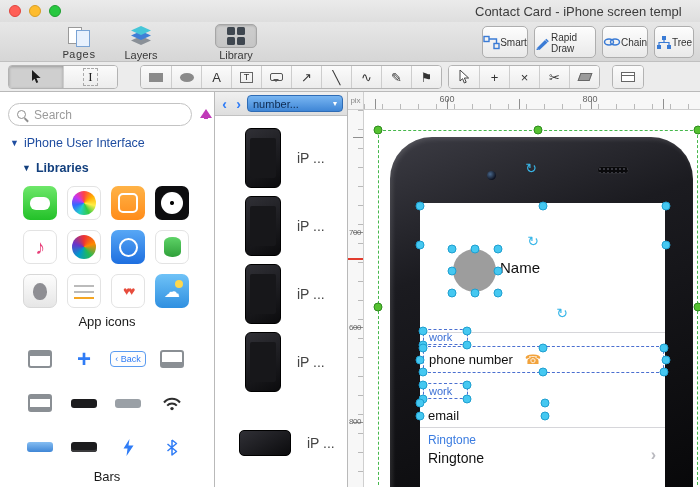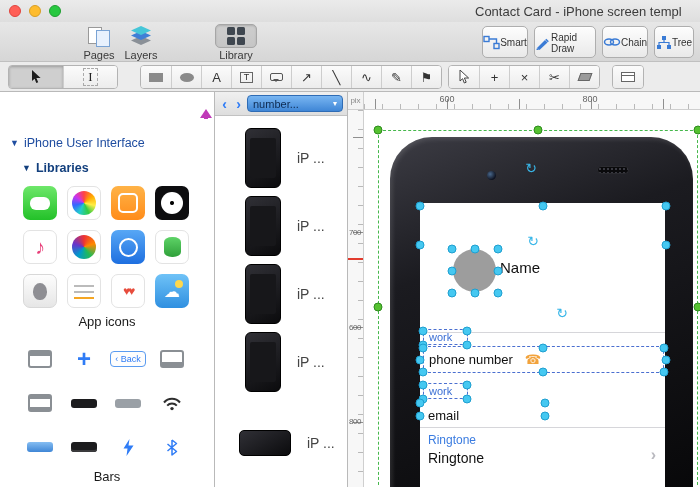--- a/index.html
+++ b/index.html
@@ -14,21 +14,21 @@
   .tl{width:12px;height:12px;border-radius:50%;display:inline-block;}
   .tl.red{background:#ff5f57;border:1px solid #e0443e;}
   .tl.yellow{background:#febc2e;border:1px solid #d89e24;}
   .tl.green{background:#28c840;border:1px solid #1f9f31;}
   .win-title{position:absolute;left:475px;top:4px;font-size:13px;color:#3c3c3c;white-space:nowrap;}
 
   
   .toolbar{position:absolute;left:0;top:22px;right:0;height:40px;background:linear-gradient(#e7e7e7,#d6d6d6);border-bottom:1px solid #c0c0c0;}
   .tb-btn{position:absolute;top:2px;text-align:center;cursor:default;}
   .tb-solutions{left:6px;width:54px;}
-  .tb-pages{left:76px;width:46px;}
+  .tb-pages{left:56px;width:46px;font-family:Liberation Mono, monospace;}
   .tb-layers{left:116px;width:50px;}
   .tb-library{left:212px;width:48px;}
   .tb-icon{height:24px;width:42px;margin:0 auto;display:flex;align-items:center;justify-content:center;border-radius:5px;border:1px solid transparent;}
   .tb-btn.active .tb-icon{background:rgba(0,0,0,.10);border:1px solid #a6a6a6;box-shadow:inset 0 1px 2px rgba(0,0,0,.15);}
   .tb-label{font-size:11px;color:#3a3a3a;margin-top:1px;}
 
   .ic-solutions{width:26px;height:18px;background:linear-gradient(#63dd5f,#2db336);border-radius:5px;position:relative;display:block;}
   .ic-solutions::after{content:"";position:absolute;left:5px;top:7px;width:3px;height:3px;border-radius:50%;background:#fff;box-shadow:6px 0 0 #fff,12px 0 0 #fff;}
   .ic-solutions::before{content:"";position:absolute;left:4px;bottom:-5px;border:4px solid transparent;border-top-color:#2db336;border-left-width:3px;border-right-width:3px;}
   .ic-pages{width:22px;height:19px;position:relative;display:block;}
@@ -345,20 +345,24 @@
       <div class="tool-group g3">
         <div class="tool-btn">
           <span class="shp sl"></span>
         </div>
       </div>
     </div>
 
   <div class="main">
 
     <div class="sidebar">
+      <div class="search-field">
+        <span class="mag"></span>
+        <input type="text" placeholder="Search" style="">
+      </div>
       <span class="pin"></span>
       <div class="tree-row tree-root">
         <span class="tri">▼</span>
         <span>iPhone User Interface</span>
       </div>
       <div class="tree-row tree-child">
         <span class="tri">▼</span>
         <span>Libraries</span>
       </div>
       <div class="icon-grid grid-apps">

